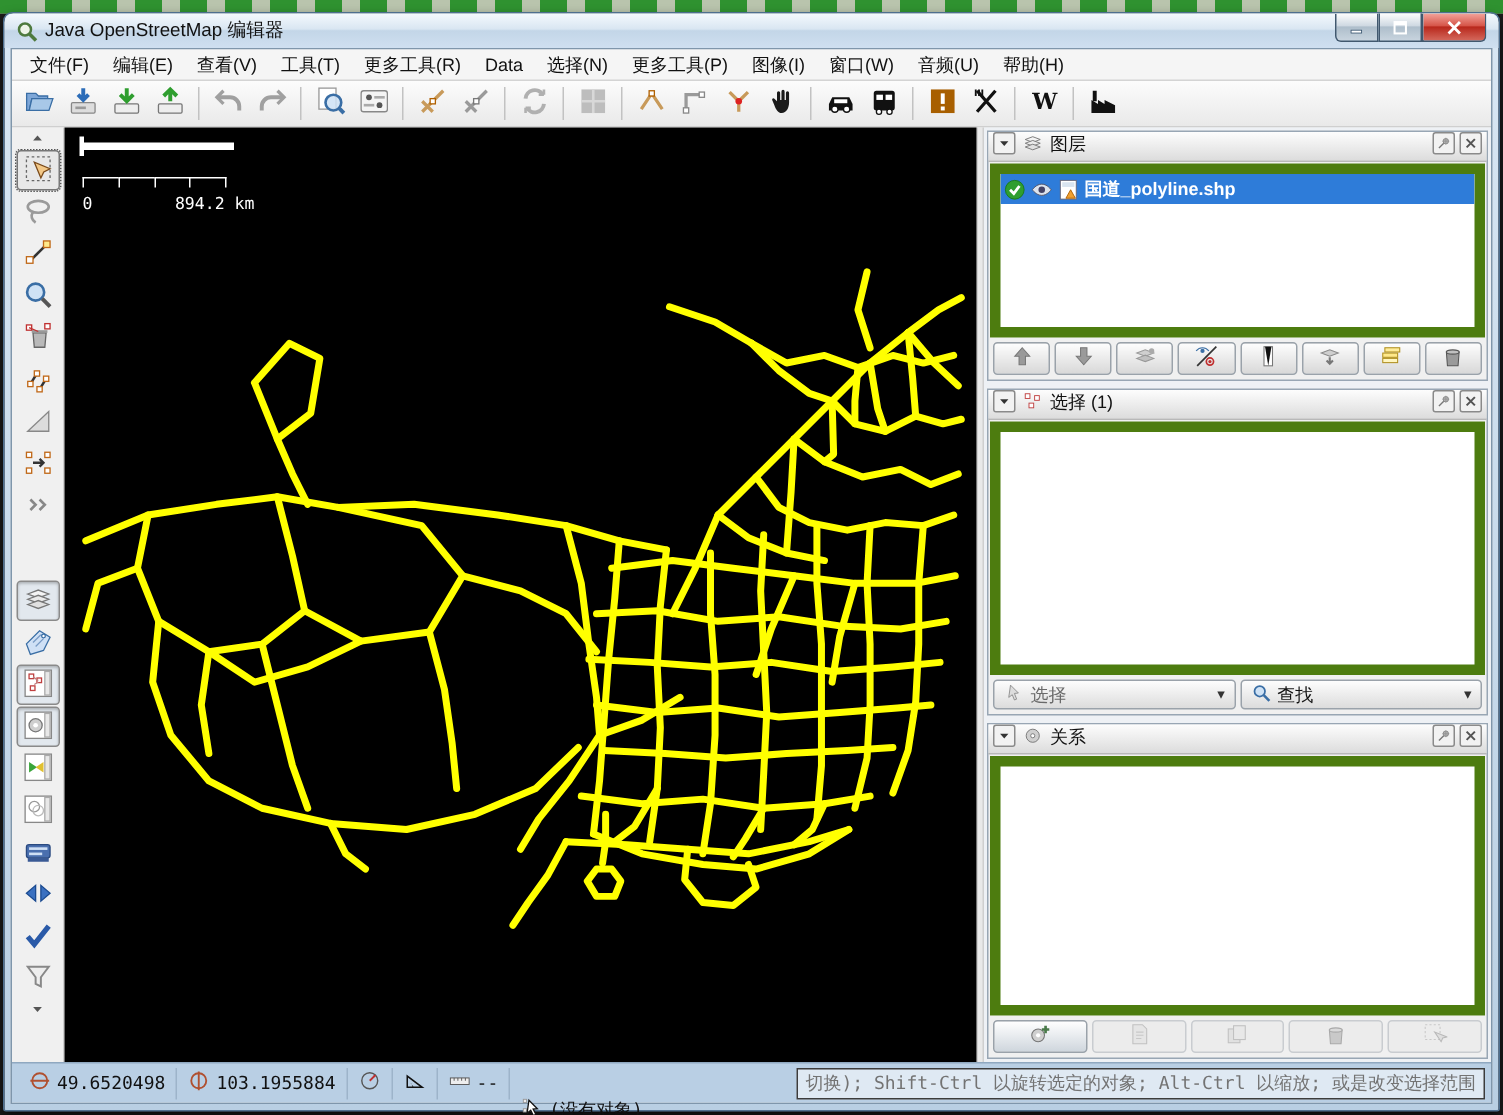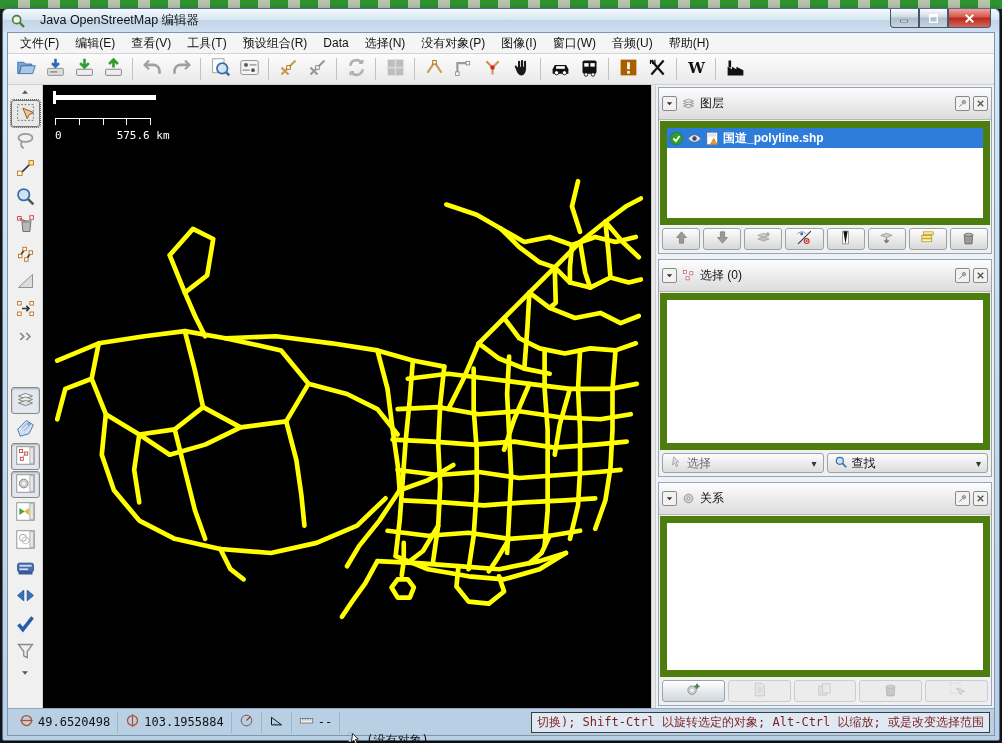--- a/index.html
+++ b/index.html
@@ -4,21 +4,21 @@
 <style>
   * { box-sizing: border-box; margin: 0; padding: 0; }
   html,body { width:1002px; height:743px; overflow:hidden; font-family:"Liberation Sans","DejaVu Sans",sans-serif; font-size:12px; background:#1c1c1c; }
   
   .desktop-strip { position:absolute; left:0; top:0; width:1002px; height:9px; background:#b9c4ad;
     background-image:repeating-linear-gradient(90deg,#2f9230 0 18px,#b9c4ad 18px 30px); }
   
   .window { position:absolute; left:2px; top:8px; width:998px; height:733px;
     background:linear-gradient(#d9e7f4,#b9cfe3); border:1px solid #4e6f8f; border-radius:6px 6px 2px 2px;
     box-shadow:0 4px 8px rgba(0,0,0,.65); }
-  .titlebar { height:23px; display:flex; align-items:center; padding-left:7px; gap:14px;
+  .titlebar { height:23px; display:flex; align-items:center; padding-left:7px; gap:4px;
     background:linear-gradient(#f4f9fd,#d9e6f2 45%,#c3d6e8 50%,#cfdff0); border-radius:6px 6px 0 0; }
   .titlebar .t-logo { width:16px; height:16px; display:inline-block; }
   .titlebar .t-text { color:#111; font-size:12.5px; }
   .cap-btns { margin-left:auto; margin-right:8px; display:flex; align-self:flex-start; }
   .cap-btn { width:29px; height:19px; border:1px solid #41586e; border-top:none; display:flex; align-items:center; justify-content:center;
     background:linear-gradient(#fdfdfd,#cfd9e2 45%,#aebecb 50%,#c8d4de); border-radius:0; }
   .cap-btn:first-child { border-radius:0 0 0 4px; }
   .cap-btn.close { width:43px; background:linear-gradient(#f2a39a,#d6564a 45%,#b8281c 50%,#d4685c); border-radius:0 0 4px 0; }
   .cap-btn svg { width:13px; height:13px; }
   .window-body { position:absolute; top:23px; left:4px; right:4px; bottom:4px; background:#f0f0f0;
@@ -54,21 +54,21 @@
   .scale-labels { position:absolute; left:12px; top:44px; width:130px; color:#fff; font-family:"DejaVu Sans Mono",monospace; font-size:11px; display:flex; }
   .scale-labels .sl-max { margin-left:55px; }
   
   .splitter { width:5px; background:#e9e9e9; border-left:1px solid #cfcfcf; border-right:1px solid #cfcfcf; }
   
   .dock { width:338px; background:#eef1f5; display:flex; flex-direction:column; padding:2px; gap:5px; }
   .panel { border:1px solid #98a6b4; background:#f0f0f0; display:flex; flex-direction:column; }
   .panel.layers { height:167px; flex:0 0 auto; }
   .panel.selection { height:218px; flex:0 0 auto; }
   .panel.relations { flex:1; min-height:0; }
-  .p-header { height:32px; display:flex; align-items:center; gap:4px; padding:0 3px;
+  .p-header { height:20px; display:flex; gap:4px; padding:0 3px;
     background:linear-gradient(#fdfdfd,#dcdcdc); border-bottom:1px solid #b8b8b8; }
   .p-header .ph-title { color:#111; }
   .hbtn { width:15px; height:15px; border:1px solid #8a8a8a; background:#f2f2f2; display:flex; align-items:center; justify-content:center; border-radius:2px; }
   .hbtn svg { width:11px; height:11px; }
   .ph-icon { width:15px; height:15px; display:inline-block; }
   .ph-icon svg { width:15px; height:15px; }
   .ph-right { margin-left:auto; display:flex; gap:3px; }
   .p-body { flex:1; background:#fff; border:7px solid #4d7c0f; margin:1px; overflow:hidden; }
   .layer-row { height:20px; background:#2e7cd9; color:#fff; display:flex; align-items:center; gap:3px; padding:0 2px; font-weight:bold; }
   .layer-row .ric { width:15px; height:15px; flex:0 0 auto; }
@@ -84,21 +84,21 @@
   .drop-btn .dlabel { flex:1; text-align:left; color:#6a6a6a; }
   .drop-btn .caret { color:#333; font-size:10px; }
   .drop-btn svg { width:14px; height:14px; }
   
   .statusbar { height:27px; background:#b9cfe4; border-top:1px solid #8fa8c0; display:flex; align-items:center; padding:12px 4px; gap:0; }
   .seg { display:flex; align-items:center; gap:4px; padding:0 7px; height:21px; border-right:1px solid #9db4ca; color:#111;
     font-family:"DejaVu Sans Mono",monospace; }
   .seg svg { width:15px; height:15px; }
   .seg.no-border { border-right:none;margin-top:36px; }
   .seg-help { margin-left:auto; height:21px; display:flex; align-items:center; padding:0 5px; border:1px solid #3c3c3c; background:#dfe9f3;
-    color:#7f1d1d; font-family:"DejaVu Sans Mono",monospace; white-space:nowrap; }
+    color:#737373; font-family:"DejaVu Sans Mono",monospace; white-space:nowrap; }
 </style>
 </head>
 <body>
 
 <div class="desktop-strip"></div>
 
 <div class="window">
   <div class="titlebar">
     <span class="t-logo"><svg viewBox="0 0 24 24">
           <circle cx="10" cy="10" r="6" fill="#eef4e8" stroke="#4e7a3e" stroke-width="2.5"></circle>
@@ -124,24 +124,24 @@
         </div>
     </div>
   </div>
 
   <div class="window-body">
     <div class="menubar">
         <div class="menu-item">文件(F)</div>
         <div class="menu-item">编辑(E)</div>
         <div class="menu-item">查看(V)</div>
         <div class="menu-item">工具(T)</div>
-        <div class="menu-item">预设组合(R)</div>
+        <div class="menu-item">更多工具(R)</div>
         <div class="menu-item">Data</div>
         <div class="menu-item">选择(N)</div>
-        <div class="menu-item">没有对象(P)</div>
+        <div class="menu-item">更多工具(P)</div>
         <div class="menu-item">图像(I)</div>
         <div class="menu-item">窗口(W)</div>
         <div class="menu-item">音频(U)</div>
         <div class="menu-item">帮助(H)</div>
       </div>
     <div class="toolbar">
         <button class="tbtn">
           <span class="icn"><svg viewBox="0 0 24 24">
               <path d="M2 19V6h7l2 2h7v2H6l-2 9z" fill="#7ea7d8" stroke="#3a6ea5"></path>
               <path d="M4 19l2-9h16l-3 9z" fill="#a8c8e8" stroke="#3a6ea5"></path>
@@ -509,21 +509,21 @@
         <div class="scale-cap"></div>
         <div class="scale-thick"></div>
         <div class="scale-ruler">
             <i></i>
             <i></i>
             <i></i>
             <i></i>
           </div>
         <div class="scale-labels">
           <span class="sl-zero">0</span>
-          <span class="sl-max">575.6 km</span>
+          <span class="sl-max">894.2 km</span>
         </div>
       </div>
 
       <div class="splitter"></div>
 
       <div class="dock">
 
         <div class="panel layers">
           <div class="p-header">
             <span class="hbtn">
@@ -630,21 +630,21 @@
             <span class="hbtn">
                 <svg viewBox="0 0 24 24">
                   <path d="M6 9l6 7 6-7z" fill="#333"></path>
                 </svg>
               </span>
             <span class="ph-icon"><svg viewBox="0 0 24 24">
                   <rect x="4" y="4" width="5" height="5" fill="#fff" stroke="#c04040"></rect>
                   <rect x="14" y="6" width="5" height="5" fill="#fff" stroke="#c04040"></rect>
                   <rect x="8" y="14" width="5" height="5" fill="#fff" stroke="#c04040"></rect>
                 </svg></span>
-            <span class="ph-title">选择 (0)</span>
+            <span class="ph-title">选择 (1)</span>
             <span class="ph-right">
               <span class="hbtn">
                   <svg viewBox="0 0 24 24">
                     <circle cx="15" cy="9" r="4" fill="#b0b0b0" stroke="#777"></circle>
                     <path d="M12 12l-7 7" stroke="#777" stroke-width="2" fill="none"></path>
                     <path d="M15 4v10M10 9h10" stroke="#909090" fill="none"></path>
                   </svg>
                 </span>
               <span class="hbtn">
                   <svg viewBox="0 0 24 24">

